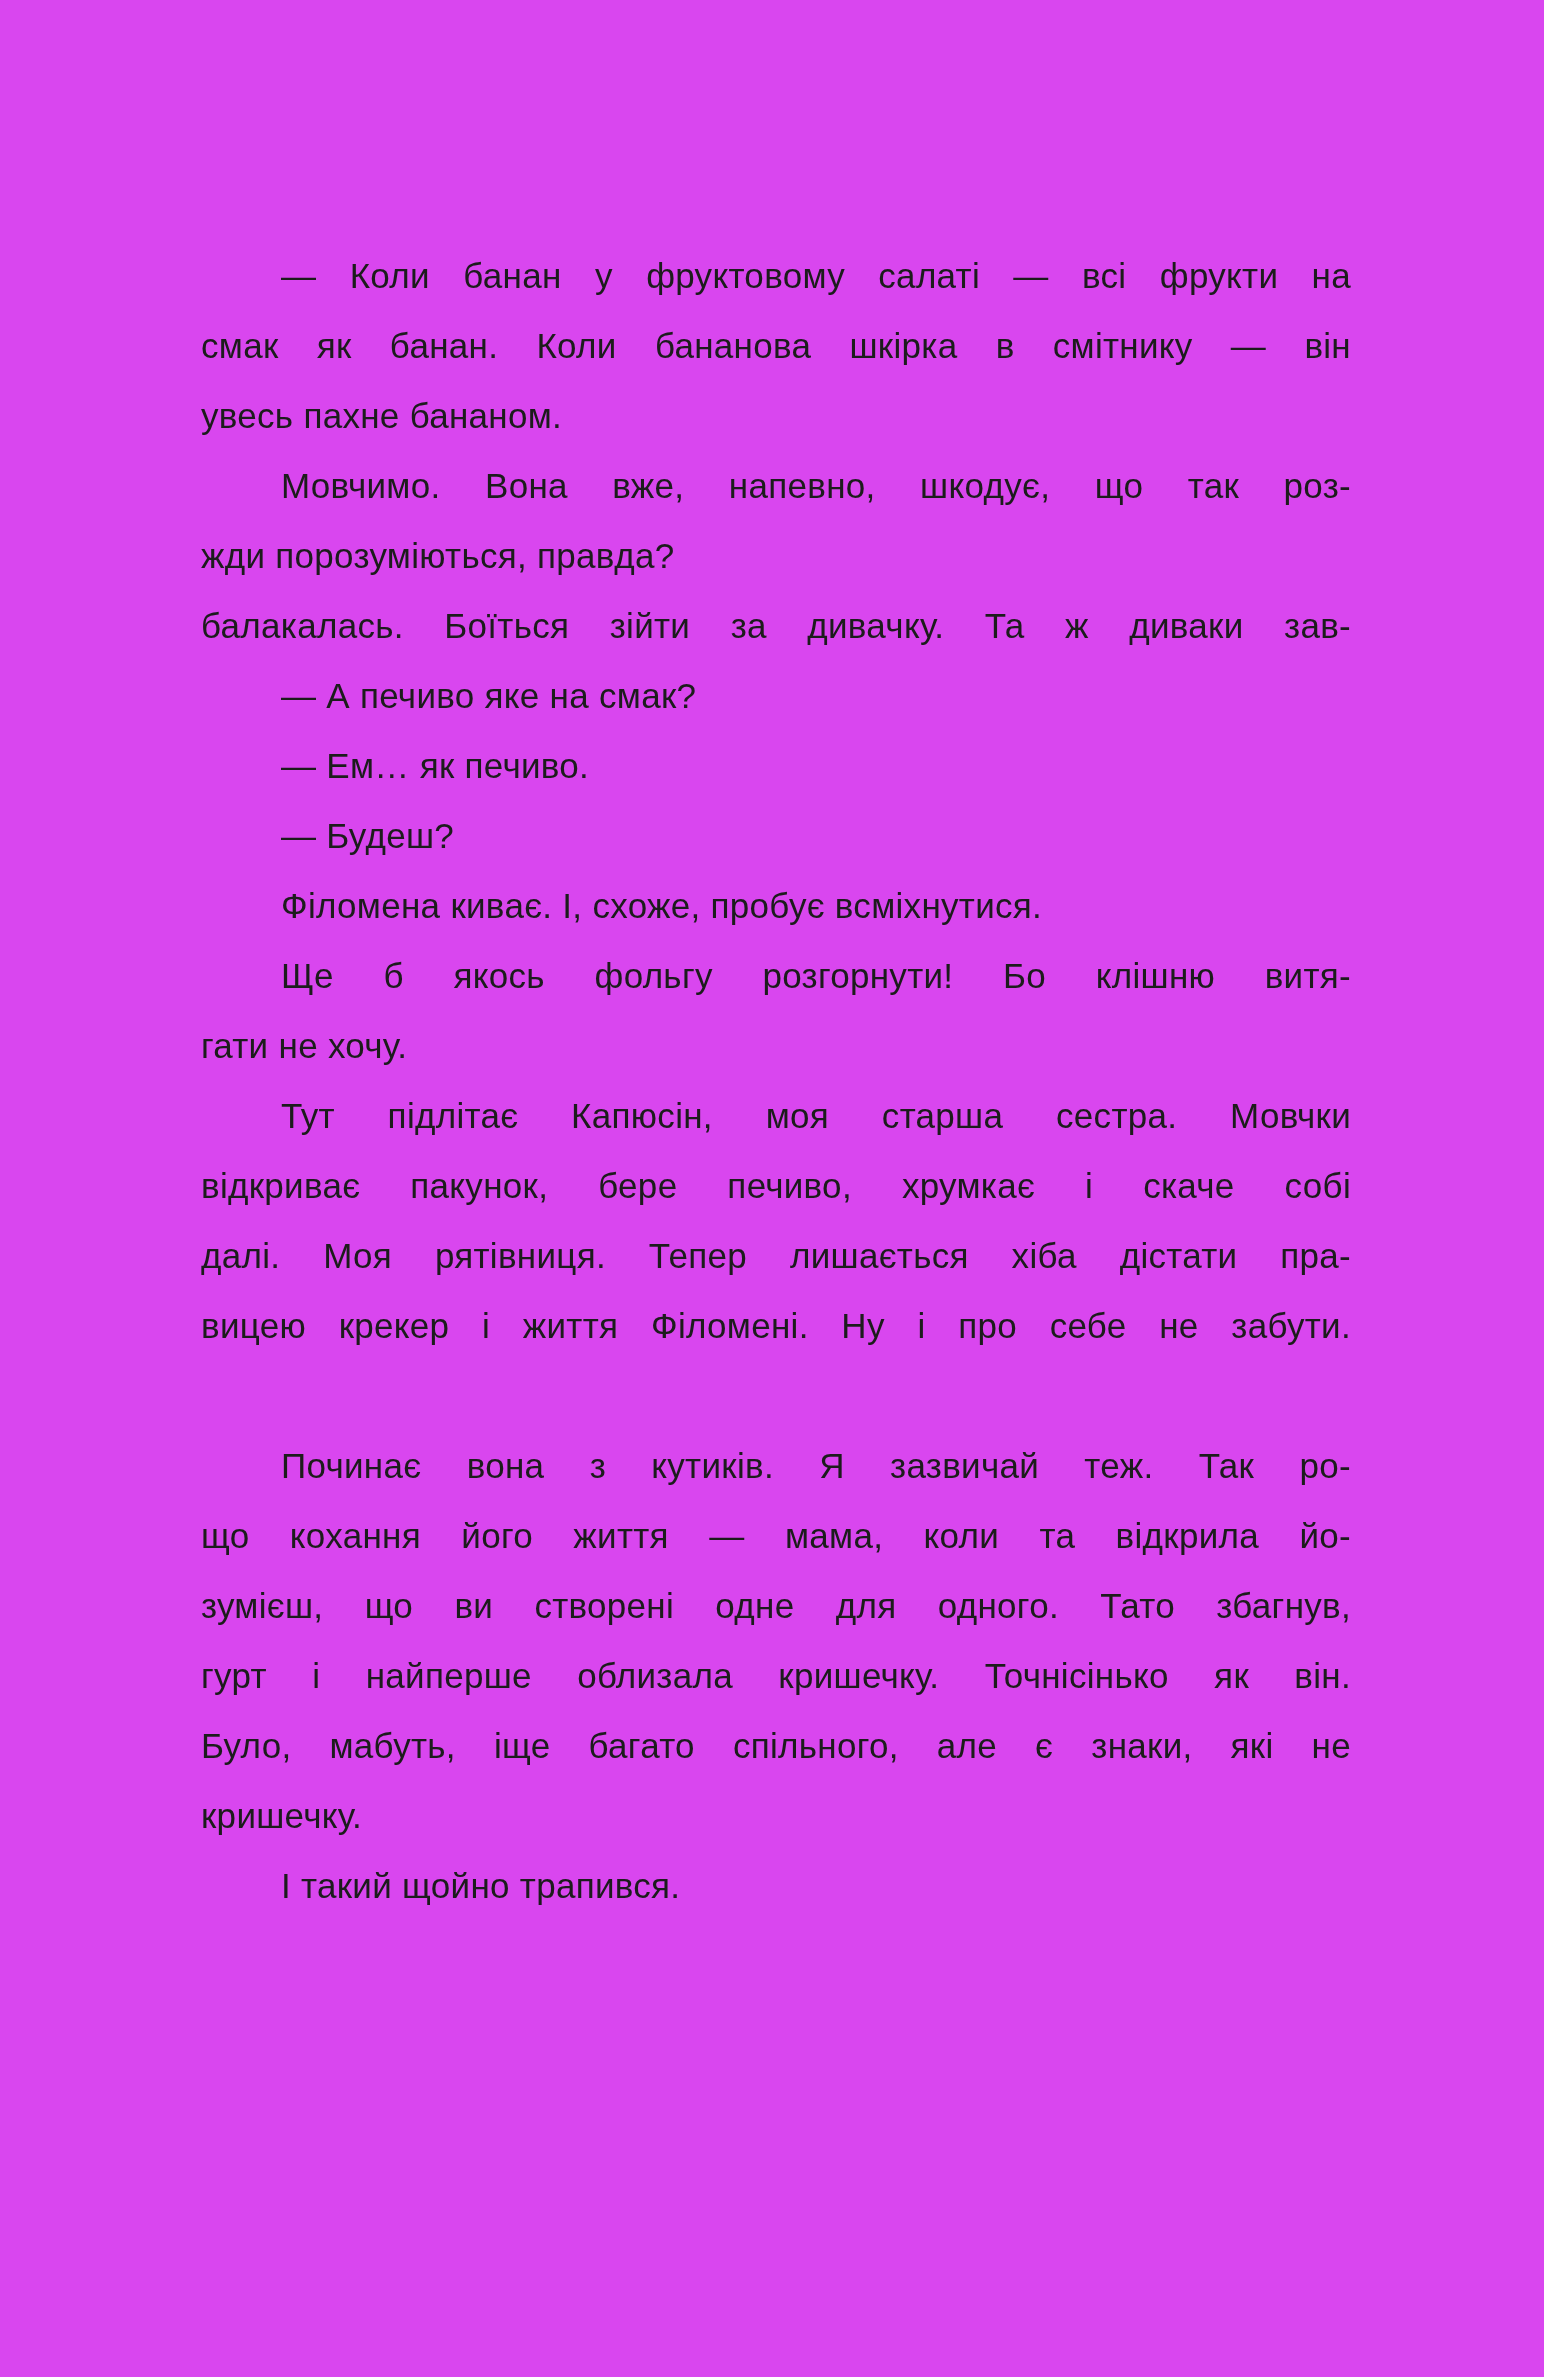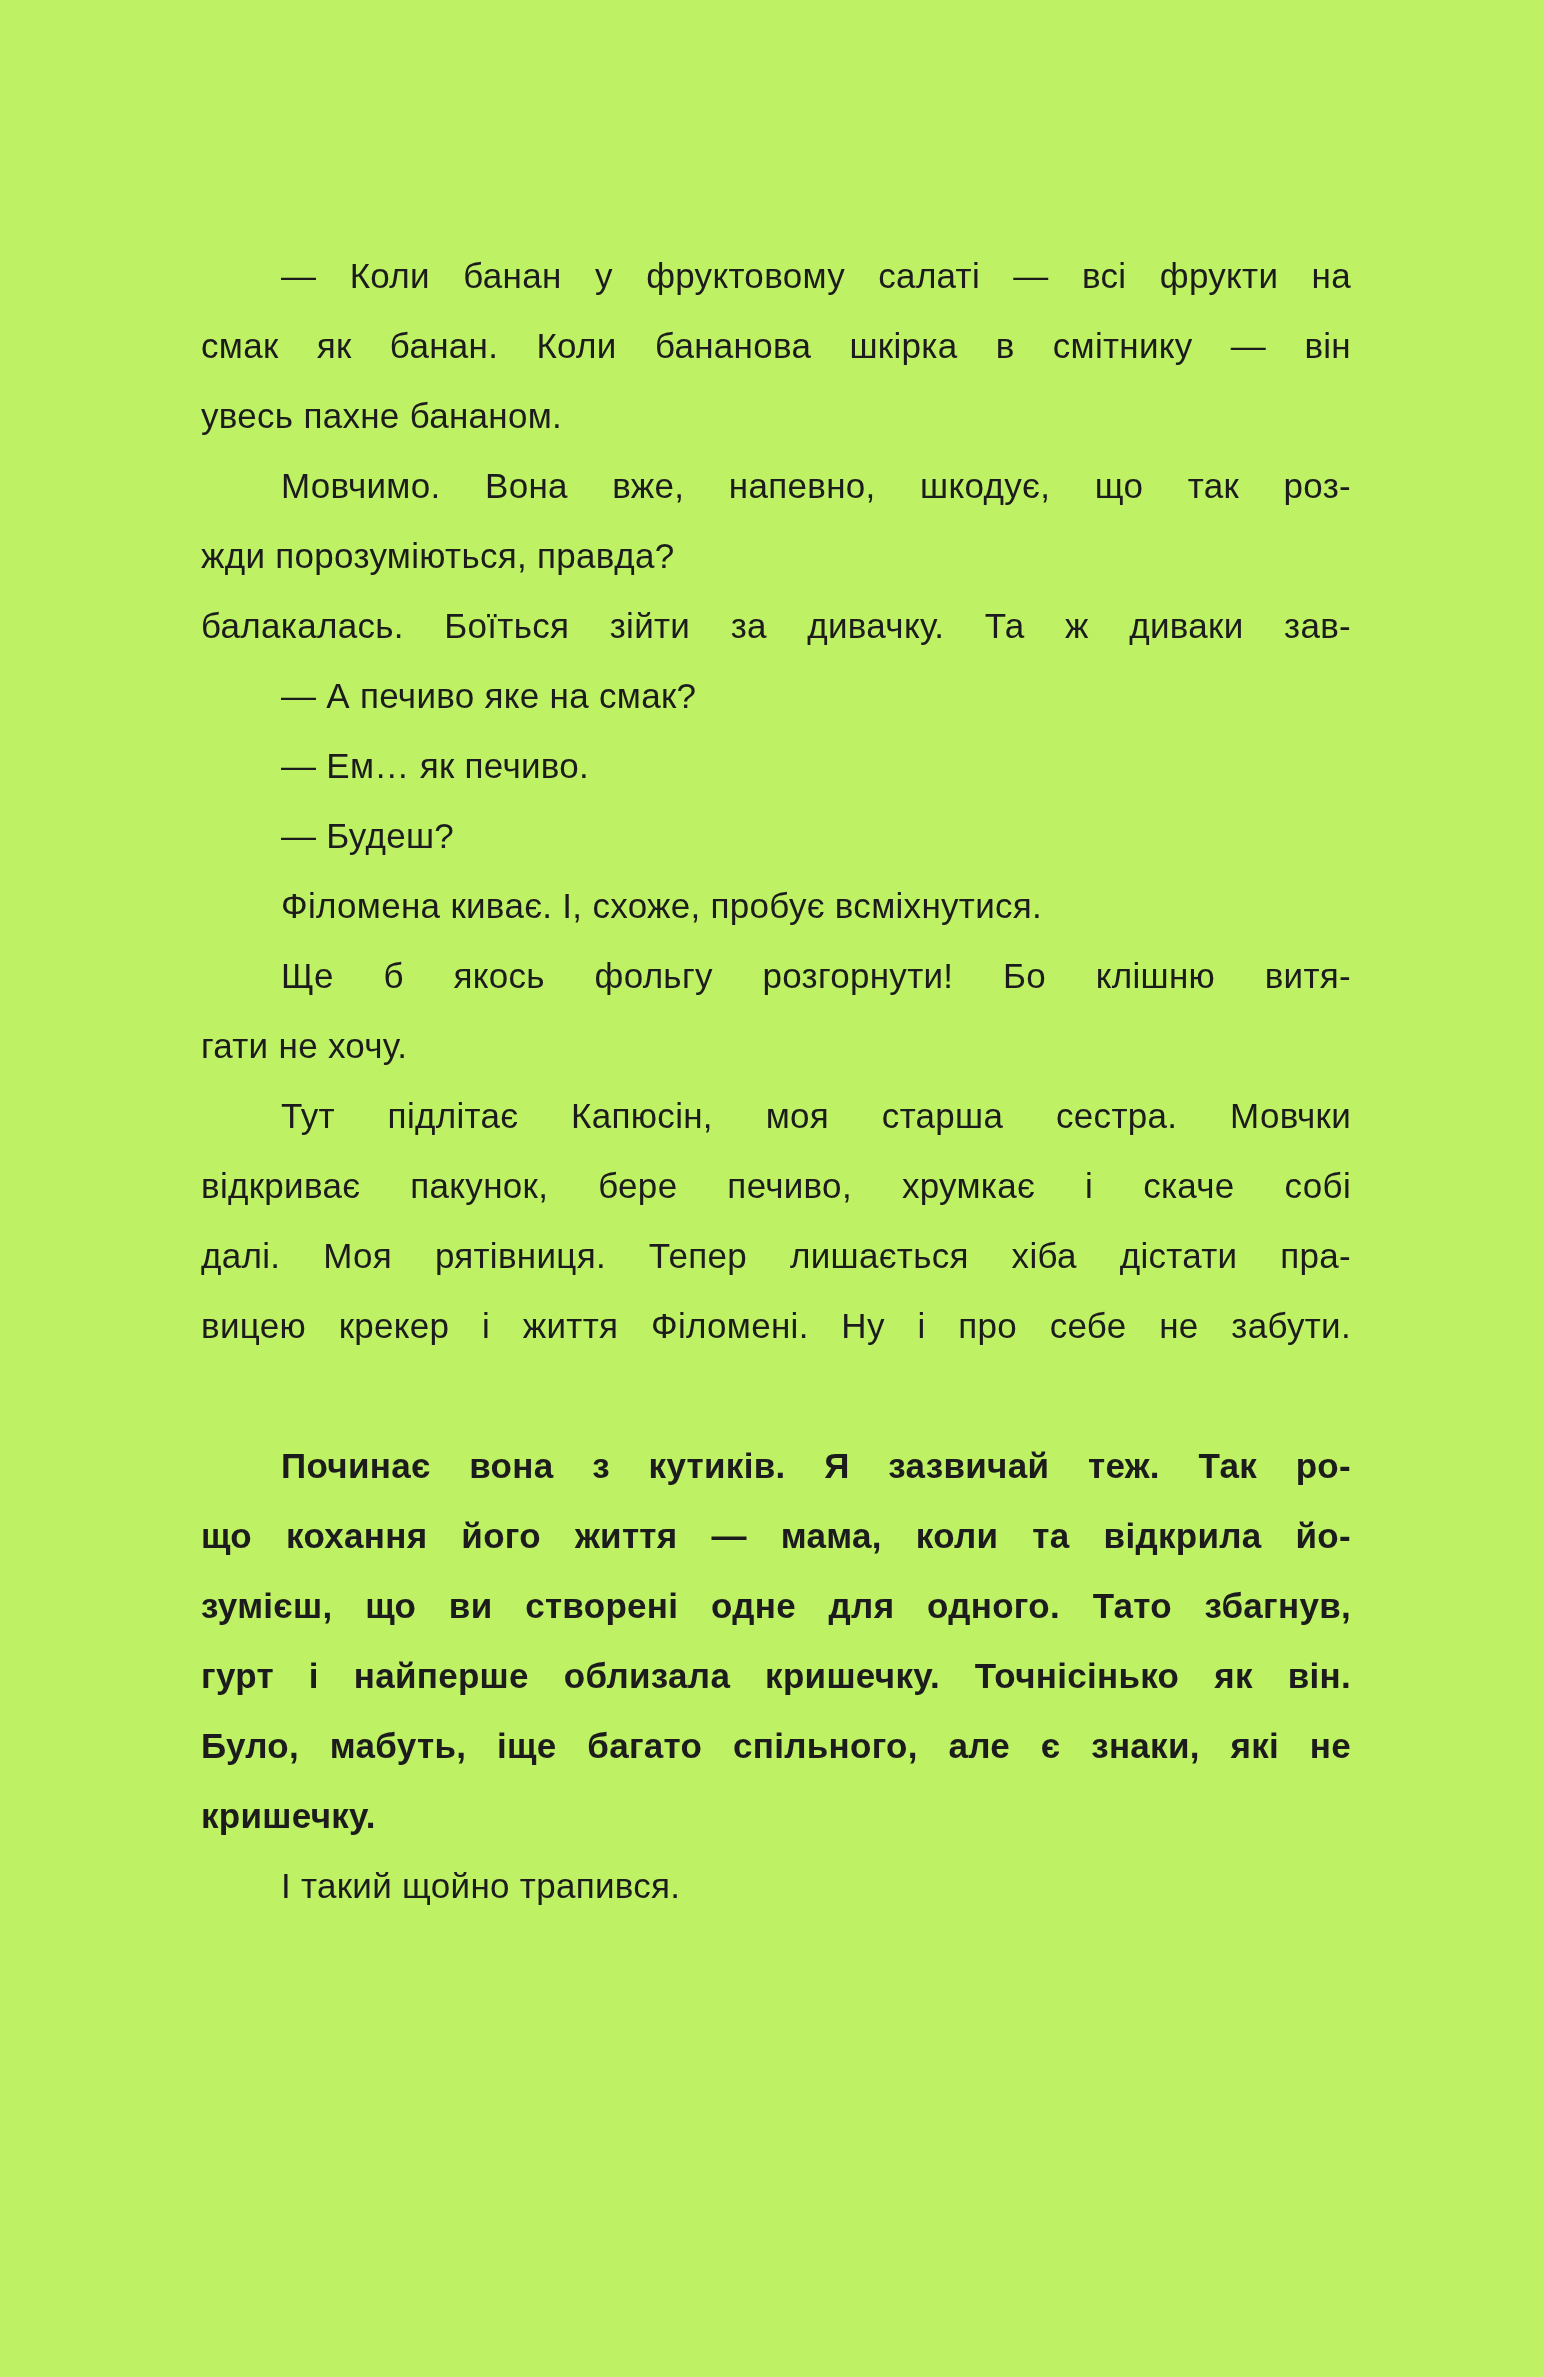--- a/index.html
+++ b/index.html
@@ -9,42 +9,41 @@
   }
   body {
     width: 1544px;
     height: 2377px;
     position: relative;
     overflow: hidden;
   }
   .book-page {
     position: absolute;
     inset: 0;
-    background: #bef264;
+    background: #d946ef;
   }
   .text-block {
     position: absolute;
     left: 201px;
     top: 241px;
     width: 1150px;
     font-family: "Liberation Sans", "DejaVu Sans", sans-serif;
     font-size: 35px;
     line-height: 70px;
     font-weight: 400;
     letter-spacing: 0.3px;
     color: #1c1c1c;
     -webkit-font-smoothing: antialiased;
   }
   .para {
     margin: 0;
     padding: 0;
   }
   .para.space-before {
     margin-top: 70px;
-    font-weight: bold;
   }
   .line {
     min-height: 70px;
     white-space: normal;
   }
   .line.justify {
     text-align: justify;
     text-align-last: justify;
     text-justify: inter-word;
   }

